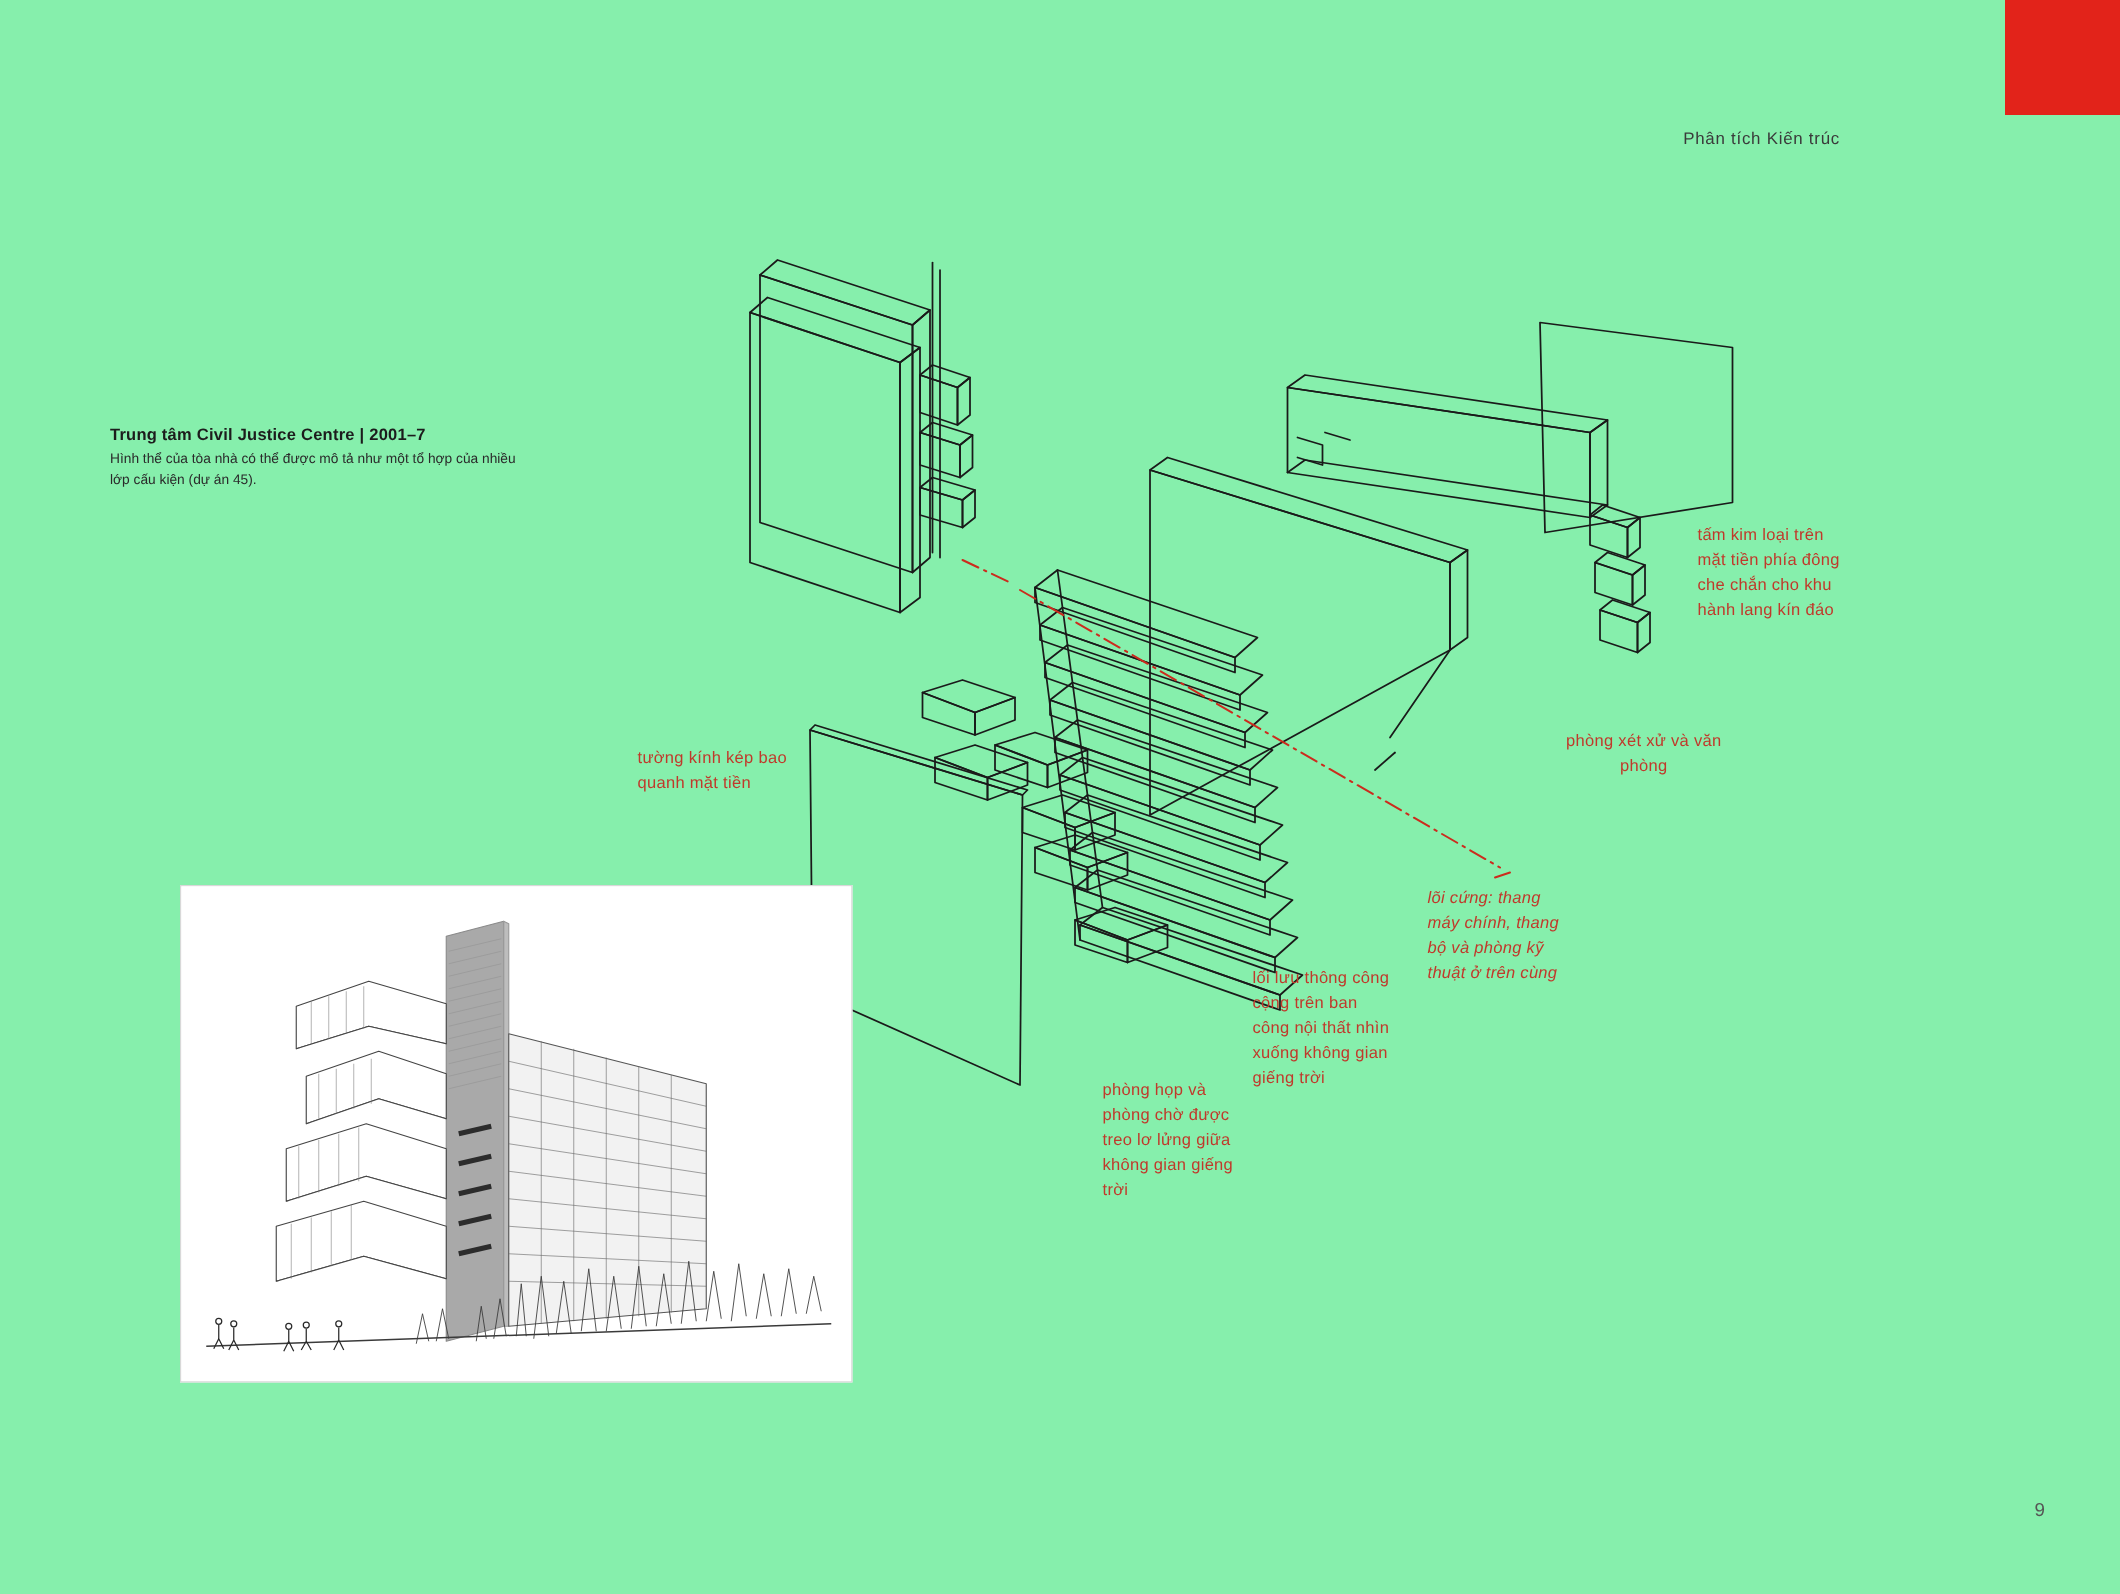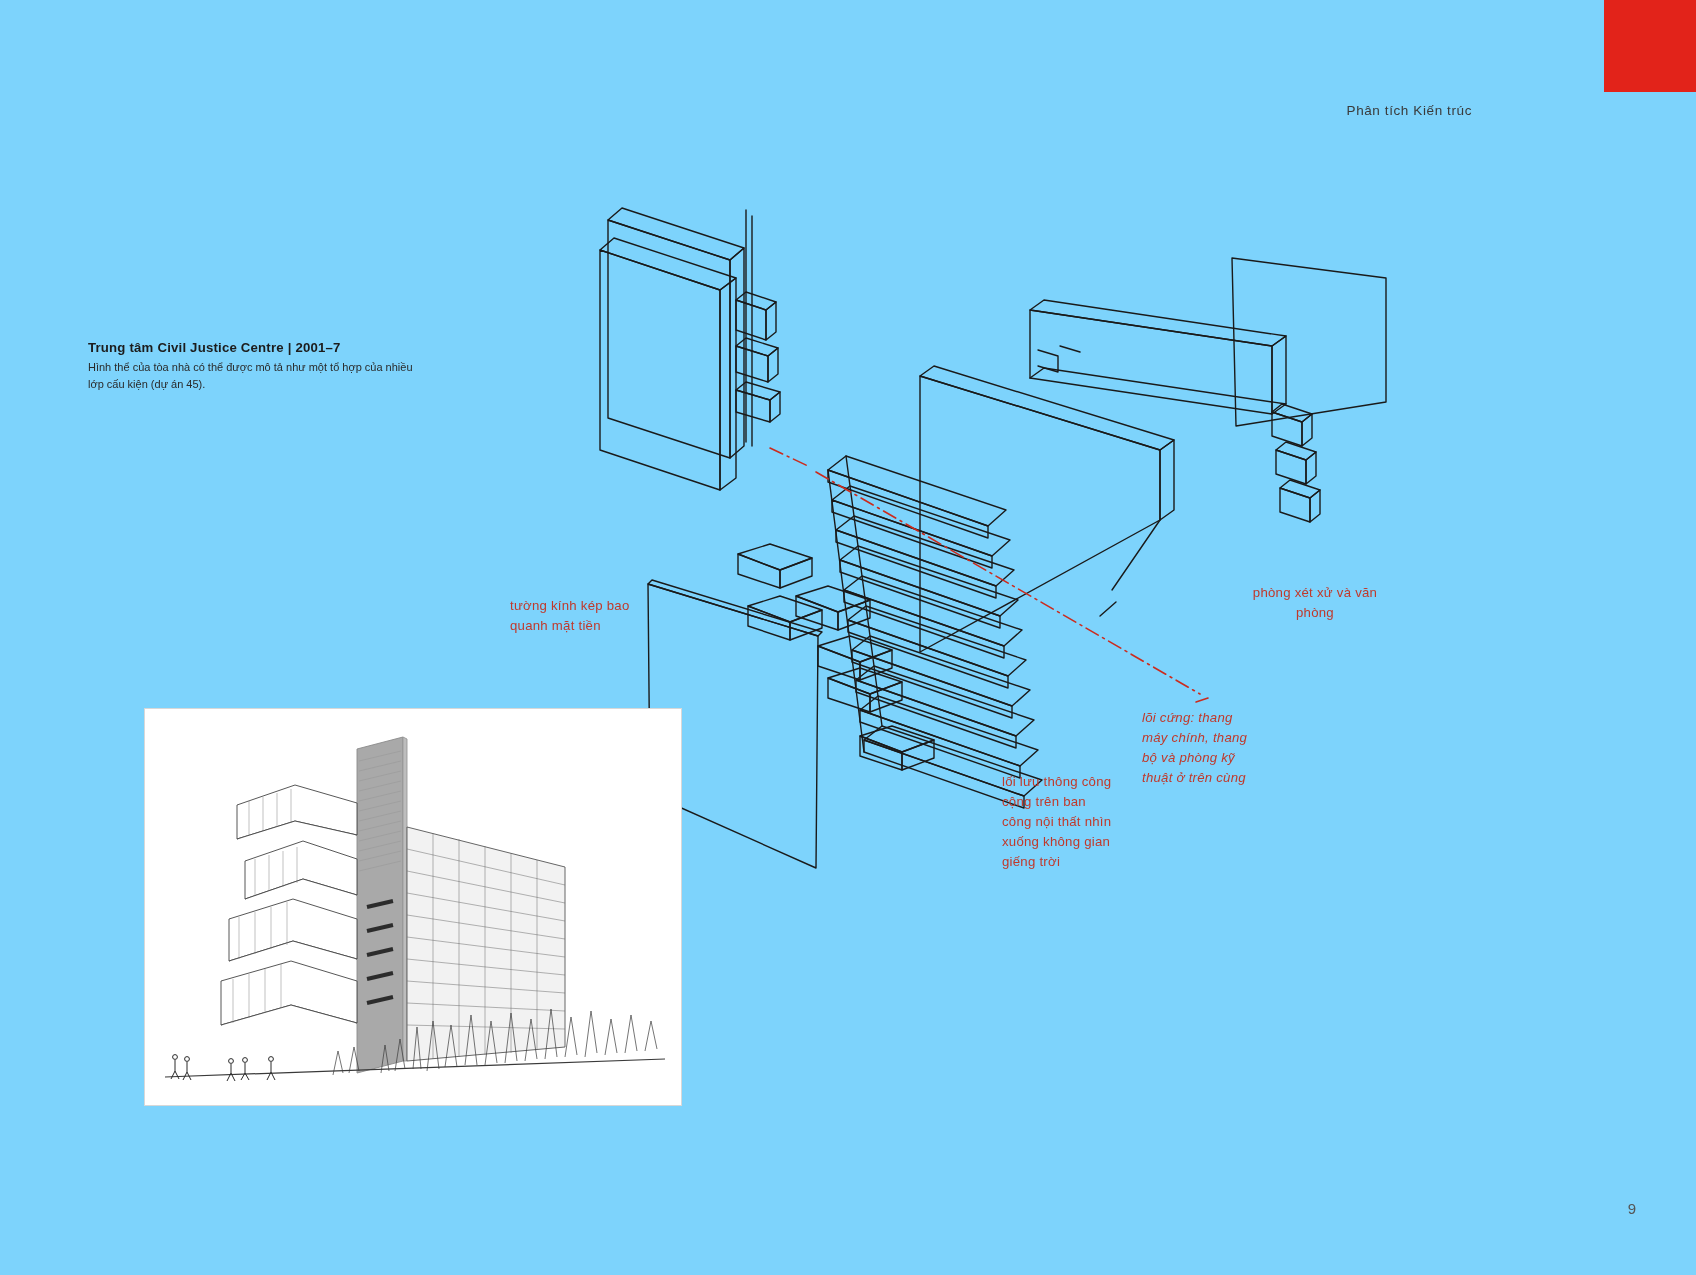--- a/index.html
+++ b/index.html
@@ -7,21 +7,21 @@
     padding: 0;
     background: #ffffff;
   }
   body {
     font-family: "Liberation Sans", sans-serif;
   }
   #page {
     position: relative;
     width: 1696px;
     height: 1275px;
-    background: #7dd3fc;
+    background: #86efac;
     overflow: hidden;
   }
   
   .corner-block {
     position: absolute;
     top: 0;
     right: 0;
     width: 92px;
     height: 92px;
     background: #e2231a;
@@ -349,18 +349,20 @@
           <circle cx="100" cy="351" r="2.4"></circle>
             <path d="M100 354 L100 364 M100 364 L96 371 M100 364 L104 371"></path>
           <circle cx="126" cy="350" r="2.4"></circle>
             <path d="M126 353 L126 363 M126 363 L122 371 M126 363 L130 371"></path>
         </g>
       </g>
     </svg>
   </div>
 
   <div class="note note-facade">tường kính kép bao quanh mặt tiền</div>
+  <div class="note note-metal">tấm kim loại trên mặt tiền phía đông che chắn cho khu hành lang kín đáo</div>
   <div class="note note-court">phòng xét xử và văn phòng</div>
   <div class="note note-core">lõi cứng: thang máy chính, thang bộ và phòng kỹ thuật ở trên cùng</div>
   <div class="note note-circ">lối lưu thông công cộng trên ban công nội thất nhìn xuống không gian giếng trời</div>
+  <div class="note note-meeting">phòng họp và phòng chờ được treo lơ lửng giữa không gian giếng trời</div>
 
   <div class="page-number">9</div>
 </div>
 
 </body></html>

